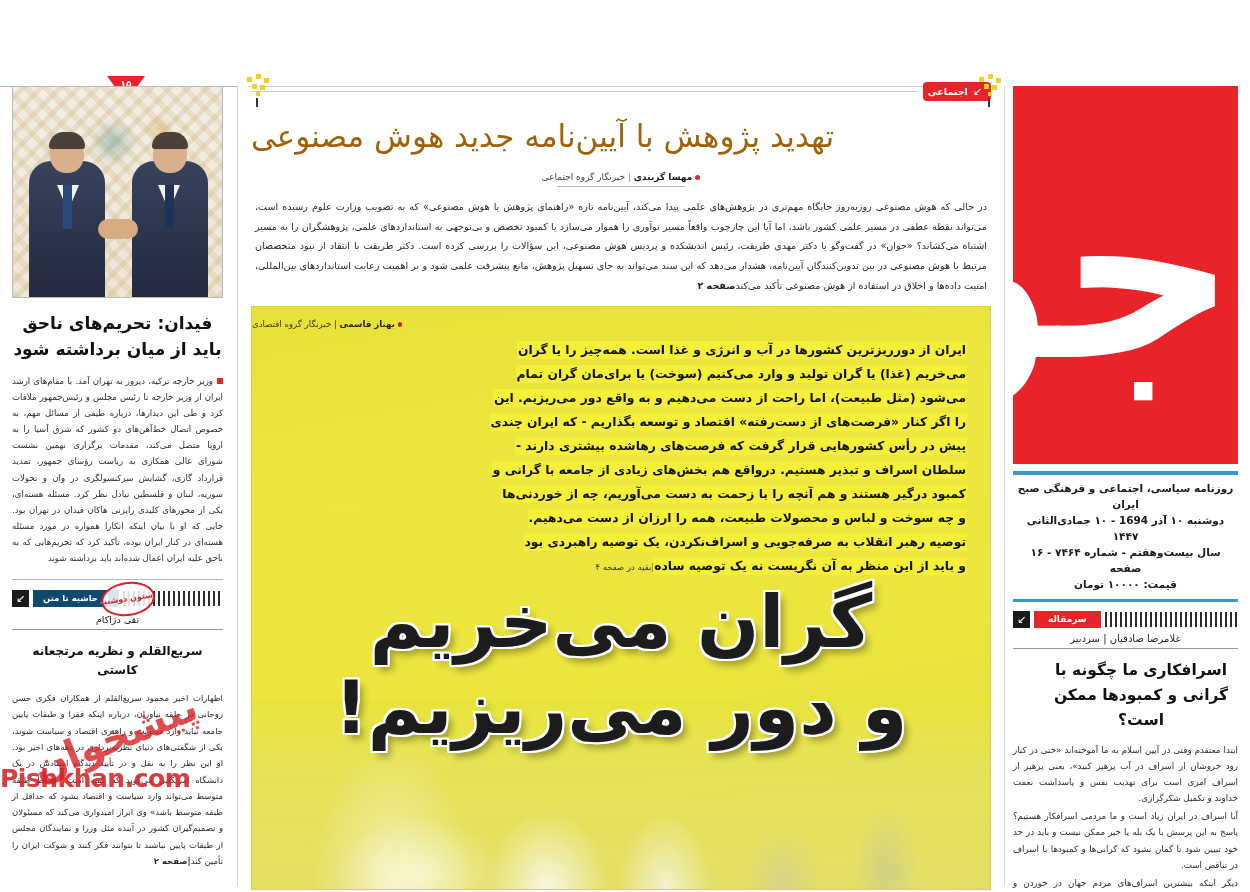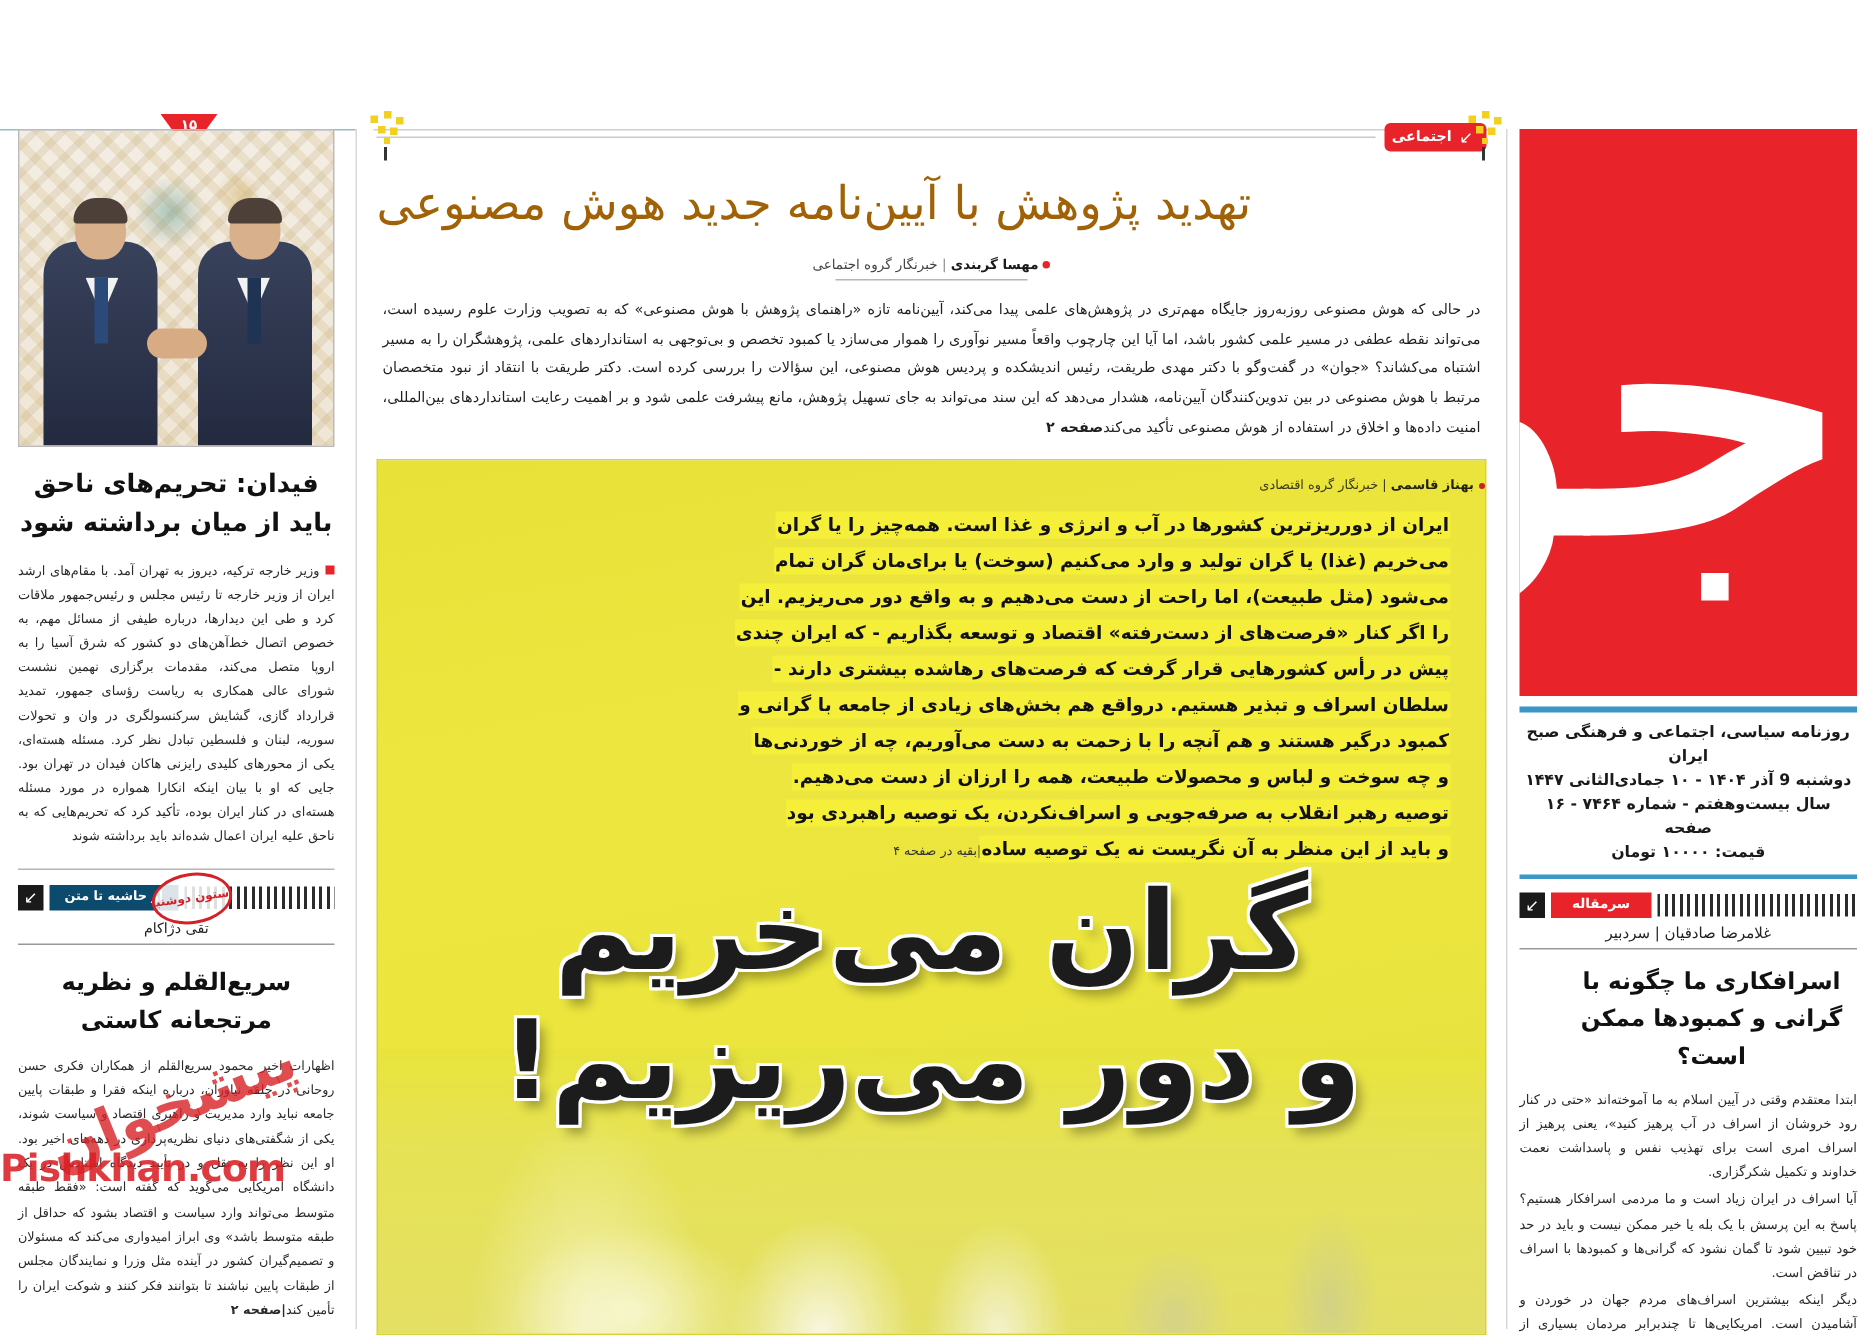--- a/index.html
+++ b/index.html
@@ -226,21 +226,21 @@
   }
   .poster-photo::after {
     content: "";
     position: absolute;
     left: 8%; bottom: 0; width: 22%; height: 150px;
     background: radial-gradient(ellipse at 50% 100%, rgba(255,255,255,.55), transparent 70%);
   }
 
   .poster-byline {
     position: relative;
-    text-align: right;
+    text-align: left;
     font-size: 8.6px;
     color: #3a3a1c;
     padding-top: 12px;
   }
   .poster-byline .dot {
     display: inline-block;
     width: 4.5px; height: 4.5px;
     background: #c8202a;
     border-radius: 50%;
     margin-left: 3px;
@@ -476,21 +476,21 @@
   .hb-sub {
     text-align: center;
     font-size: 9.5px;
     color: #222;
     margin: 6px 0 3px 0;
   }
   .hr-dark2 { height: 1px; background: #999; margin: 4px 0 12px 0; }
 
   .lc2-title {
     text-align: center;
-    font-size: 16px;
+    font-size: 12px;
     font-weight: bold;
     line-height: 1.6;
     color: #111;
     margin-bottom: 10px;
   }
   .lc2-body {
     font-size: 8.5px;
     line-height: 1.92;
     text-align: justify;
     color: #2a2a2a;
@@ -552,21 +552,21 @@
   <div class="masthead-col">
 
     <div class="logo-box">
       <div class="logo-glyph">جوان</div>
     </div>
 
     <div class="rule-blue"></div>
 
     <div class="mast-lines">
       <div>روزنامه سیاسی، اجتماعی و فرهنگی صبح ایران</div>
-      <div>دوشنبه 9 آذر ۱۴۰۴ - ۱۰ جمادی‌الثانی ۱۴۴۷</div>
+      <div>دوشنبه ۱۰ آذر 1694 - ۱۰ جمادی‌الثانی ۱۴۴۷</div>
       <div>سال بیست‌وهفتم - شماره ۷۴۶۴ - ۱۶ صفحه</div>
       <div>قیمت: ۱۰۰۰۰ تومان</div>
     </div>
 
     <div class="rule-blue thin"></div>
 
     <div class="sarmaghale-bar">
       <div class="sm-stripes"></div>
       <div class="sm-tag">سرمقاله</div>
       <div class="sm-arrow">↙</div>

